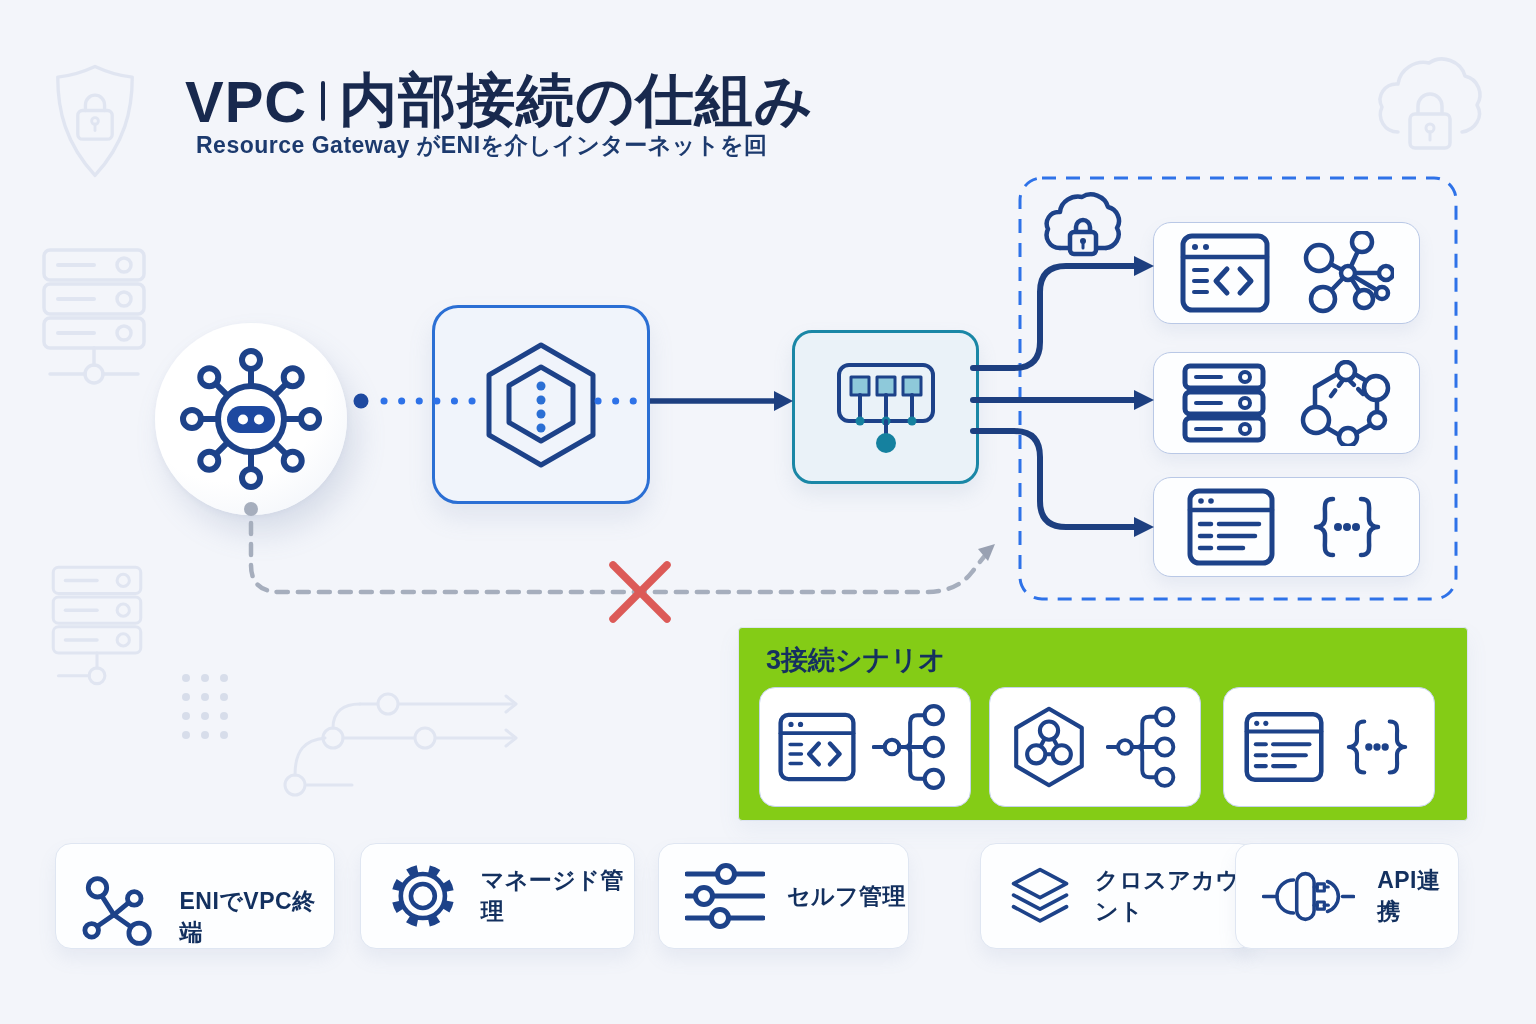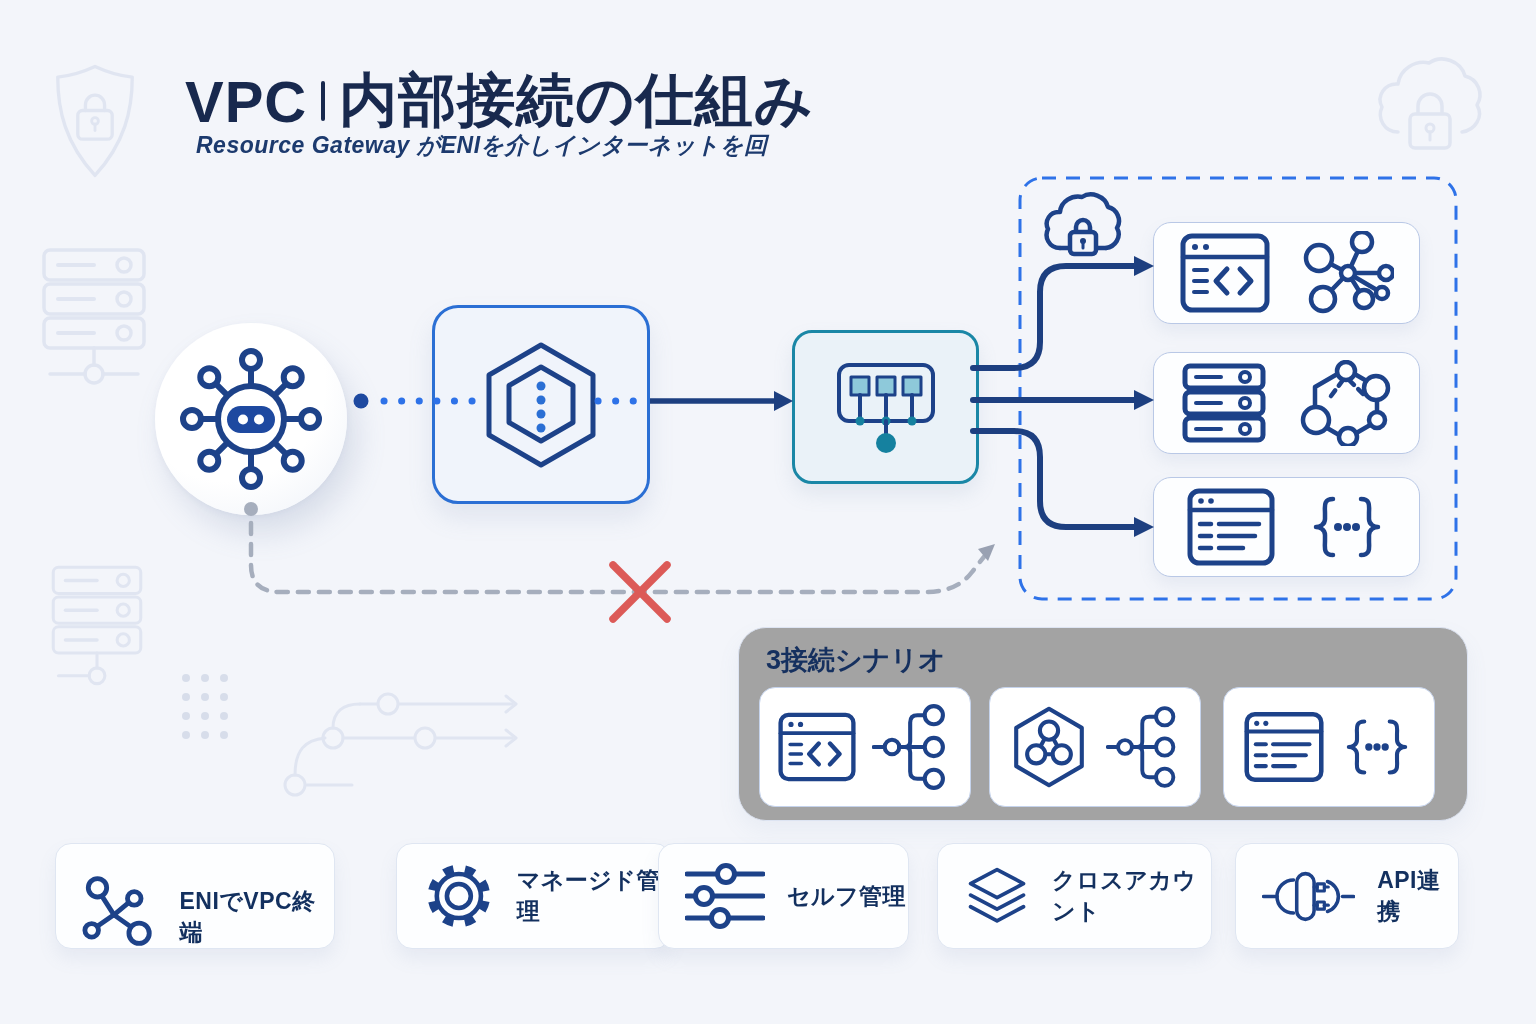--- a/index.html
+++ b/index.html
@@ -6,38 +6,38 @@
   .canvas{position:relative;width:1536px;height:1024px;background:#f3f5fa;
           font-family:"Liberation Sans",sans-serif;overflow:hidden;}
   .abs{position:absolute;}
   
   svg.ic{stroke:#1d4289;fill:none;stroke-linecap:round;stroke-linejoin:round;}
   svg.decor{stroke:#e0e5f1;fill:none;stroke-linecap:round;stroke-linejoin:round;}
   
   .title{left:185px;top:62px;display:flex;align-items:center;gap:14px;
          font-size:58px;font-weight:bold;color:#18294e;letter-spacing:1px;}
   .title-divider{width:4px;height:40px;background:#18294e;border-radius:2px;}
-  .subtitle{left:196px;top:130px;font-size:23px;font-weight:bold;color:#1c3a6e;letter-spacing:.5px;font-style:italic;}
+  .subtitle{left:196px;top:130px;font-size:23px;font-weight:bold;color:#1c3a6e;letter-spacing:.5px;}
   
   .hub-circle{left:155px;top:323px;width:192px;height:192px;border-radius:50%;
       background:radial-gradient(circle at 38% 32%, #ffffff 55%, #edf1f8 100%);
       box-shadow:10px 18px 30px rgba(110,130,170,.20), 0 2px 6px rgba(110,130,170,.08);
       display:flex;align-items:center;justify-content:center;}
   .vpc-box{left:432px;top:305px;width:212px;height:193px;border:3px solid #2b6fd4;border-radius:26px;
       background:#f0f4fb;box-shadow:0 14px 24px rgba(120,140,180,.15);
       display:flex;align-items:center;justify-content:center;}
   .gw-box{left:792px;top:330px;width:181px;height:148px;border:3px solid #1a87a6;border-radius:20px;
       background:#eaf2f8;box-shadow:0 10px 20px rgba(120,150,180,.14);
       display:flex;align-items:center;justify-content:center;}
   .dest{left:1153px;width:265px;height:100px;background:#fdfeff;border:1.5px solid #b9c8e6;
       border-radius:18px;box-shadow:0 8px 16px rgba(120,140,180,.10);
       display:flex;align-items:center;justify-content:center;gap:32px;}
   
-  .scen-panel{left:738px;top:627px;width:728px;height:192px;background:#a3a3a3;
-      border:1.5px solid #dde4f2;border-radius:28px;box-shadow:0 10px 22px rgba(120,140,180,.08);}
+  .scen-panel{left:738px;top:627px;width:728px;height:192px;background:#84cc16;
+      border:1.5px solid #dde4f2;border-radius:4px;box-shadow:0 10px 22px rgba(120,140,180,.08);}
   .scen-title{left:27px;top:14px;font-size:27px;font-weight:bold;color:#15305f;position:absolute;}
   .scen-card{position:absolute;top:59px;width:210px;height:118px;background:#ffffff;
       border:1.5px solid #c5d3ec;border-radius:16px;display:flex;align-items:center;
       justify-content:center;gap:16px;}
   
   .feat{top:843px;height:106px;background:#fdfeff;border:1.5px solid #dfe6f2;border-radius:16px;
       box-shadow:0 10px 18px rgba(120,140,180,.10);display:flex;align-items:center;
       gap:22px;padding-left:26px;box-sizing:border-box;}
   .feat-label{font-size:23px;font-weight:bold;color:#13305f;letter-spacing:.5px;}
   .dest, .vpc-box, .gw-box, .hub-circle{position:absolute;}
@@ -357,21 +357,21 @@
       <line x1="33" y1="41" x2="11" y2="56"></line>
       <line x1="33" y1="41" x2="57" y2="58"></line>
       <circle cx="16" cy="13" r="9.5" fill="#fdfeff"></circle>
       <circle cx="54" cy="24" r="7" fill="#fdfeff"></circle>
       <circle cx="10" cy="57" r="7" fill="#fdfeff"></circle>
       <circle cx="59" cy="60" r="10.5" fill="#fdfeff"></circle>
     </svg>
     <span class="feat-label">ENIでVPC終端</span>
   </div>
 
-  <div class="abs feat" style="left:360px;width:275px;margin-left:36px;">
+  <div class="abs feat" style="left:360px;width:275px;">
     <svg class="ic" width="78" height="78" viewBox="0 0 78 78" stroke-width="5">
       <circle cx="39" cy="39" r="29" stroke-width="10" stroke-dasharray="10.5,12.3" stroke-linecap="butt" transform="rotate(11 39 39)"></circle>
       <circle cx="39" cy="39" r="24"></circle>
       <circle cx="39" cy="39" r="13"></circle>
     </svg>
     <span class="feat-label">マネージド管理</span>
   </div>
 
   <div class="abs feat" style="left:658px;width:251px;">
     <svg class="ic" width="80" height="66" viewBox="0 0 80 66" stroke-width="5">
@@ -381,21 +381,21 @@
       <line x1="2" y1="33" x2="10" y2="33"></line>
         <circle cx="19" cy="33" r="8.5" fill="#fdfeff"></circle>
         <line x1="28" y1="33" x2="78" y2="33"></line>
       <line x1="2" y1="55" x2="26" y2="55"></line>
         <circle cx="35" cy="55" r="8.5" fill="#fdfeff"></circle>
         <line x1="44" y1="55" x2="78" y2="55"></line>
     </svg>
     <span class="feat-label">セルフ管理</span>
   </div>
 
-  <div class="abs feat" style="left:937px;width:275px;">
+  <div class="abs feat" style="left:980px;width:275px;">
     <svg class="ic" width="80" height="70" viewBox="0 0 80 70" stroke-width="4.5">
       <polygon points="40,3 72,20 40,37 8,20"></polygon>
       <path d="M8,34 L40,51 L72,34"></path>
       <path d="M8,48 L40,65 L72,48"></path>
     </svg>
     <span class="feat-label">クロスアカウント</span>
   </div>
 
   <div class="abs feat" style="left:1235px;width:224px;">
     <svg class="ic" width="100" height="57" viewBox="0 0 118 66" stroke-width="4.5">

